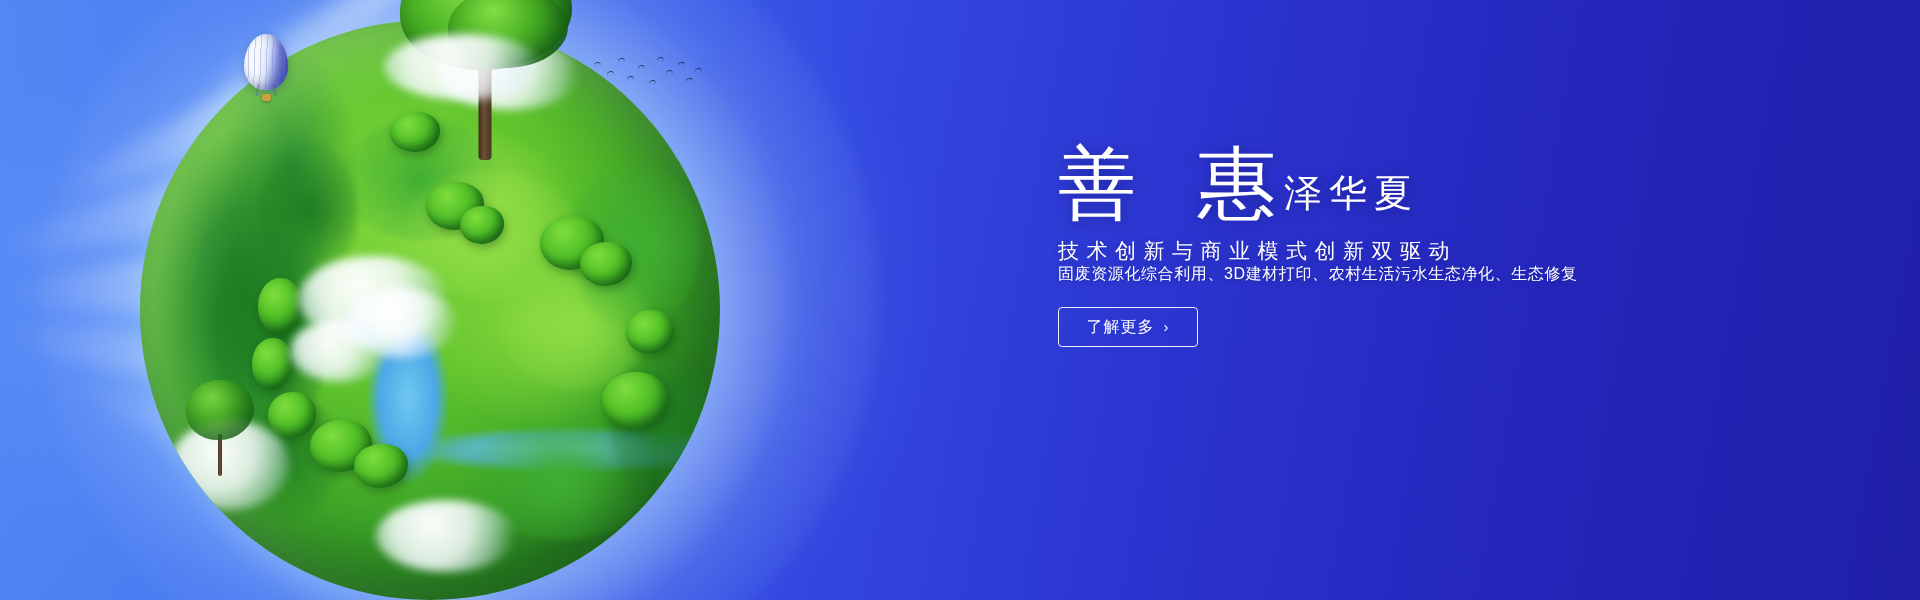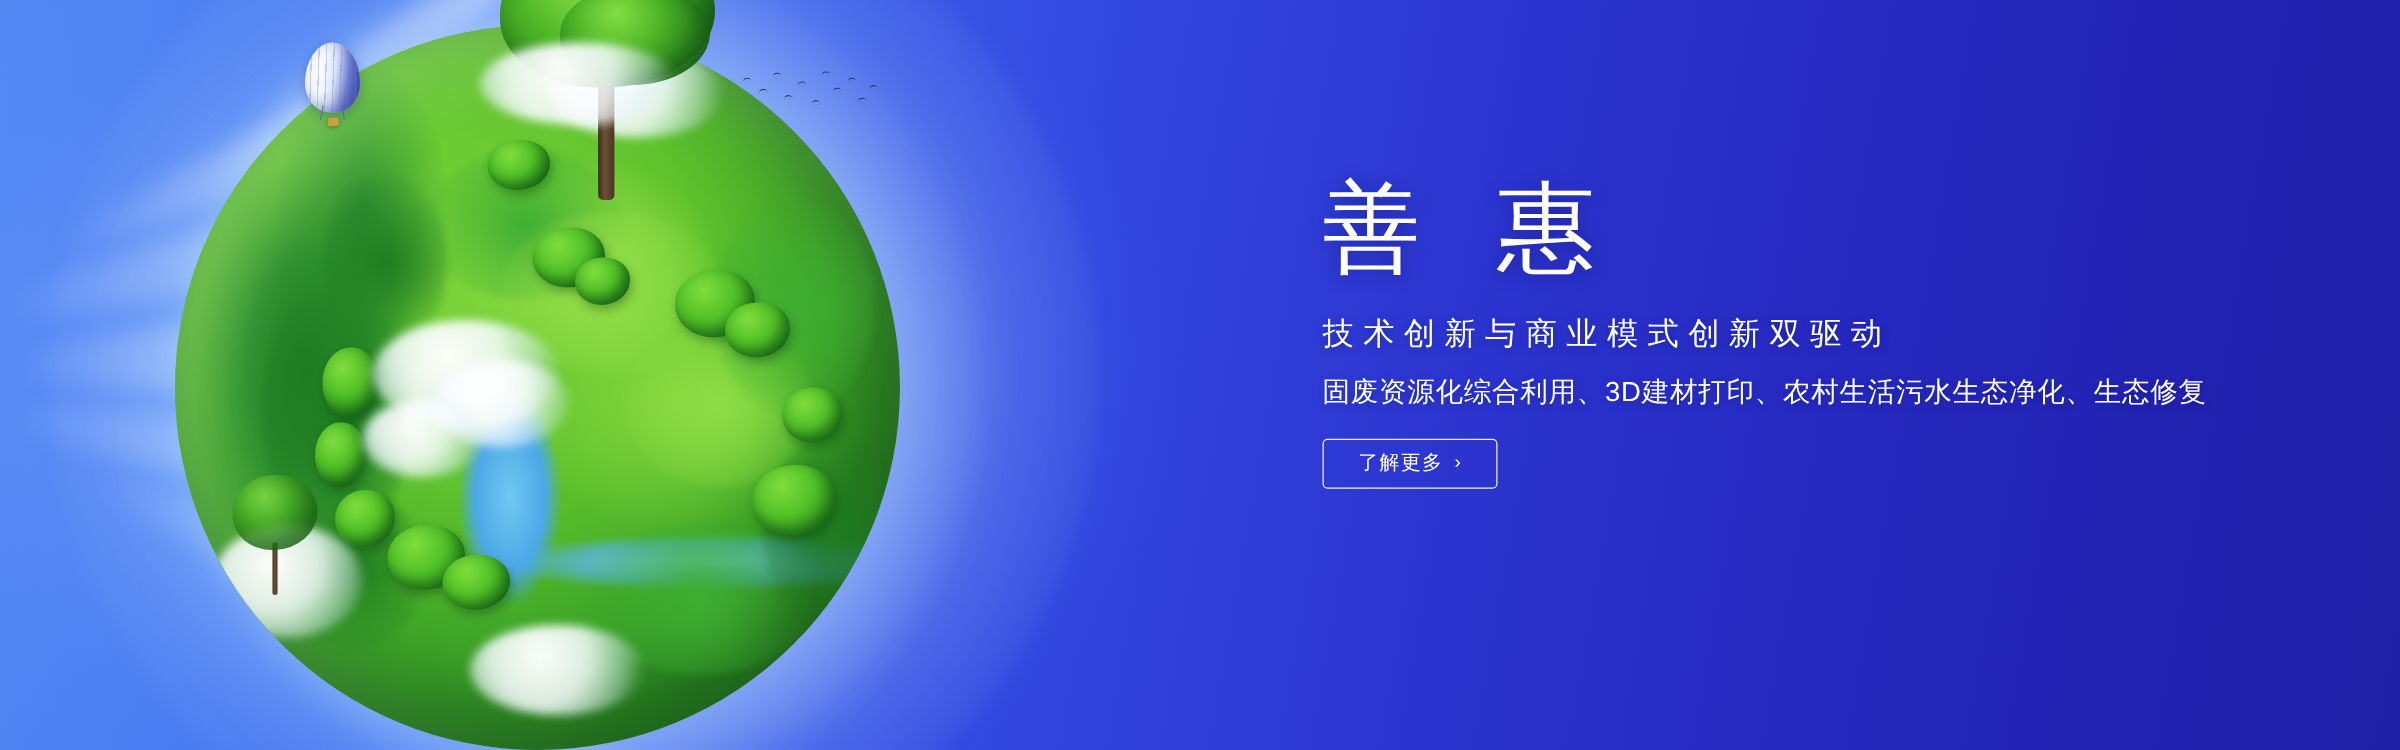--- a/index.html
+++ b/index.html
@@ -220,33 +220,32 @@
   .hl-small {
     font-family:"DejaVu Serif","Liberation Serif",serif;
     font-size:38px; line-height:1;
     font-weight:400;
     letter-spacing:7px;
     margin-left:8px;
     padding-bottom:8px;
   }
 
   .subtitle {
-    margin-top:32px;
+    margin-top:18px;
     color:#ffffff;
-    font-size:25px;
+    font-size:21px;
     letter-spacing:7.5px;
     line-height:1.25;
     white-space:nowrap;
     text-shadow:0 1px 8px rgba(10,18,90,0.4);
   }
 
   .description {
-    margin-top:17px;
     color:#ffffff;
-    font-size:22px;
+    font-size:16px;
     letter-spacing:0.6px;
     line-height:1.3;
     white-space:nowrap;
     text-shadow:0 1px 6px rgba(10,18,90,0.35);
   }
 
   .cta {
     margin-top:22px;
     display:inline-flex; align-items:center; justify-content:center;
     width:140px; height:40px;
@@ -356,20 +355,21 @@
   </div>
 
   <div class="content">
 
     <div class="headline">
       <span class="hl-group">
         <span class="hl-big">善</span>
       </span>
       <span class="hl-group">
         <span class="hl-big">惠</span>
+        <span class="hl-small">泽华夏</span>
       </span>
     </div>
 
     <div class="subtitle">技术创新与商业模式创新双驱动</div>
     <div class="description">固废资源化综合利用、3D建材打印、农村生活污水生态净化、生态修复</div>
 
     <div class="cta">
       <span class="cta-label">了解更多</span>
       <span class="cta-arrow">›</span>
     </div>

